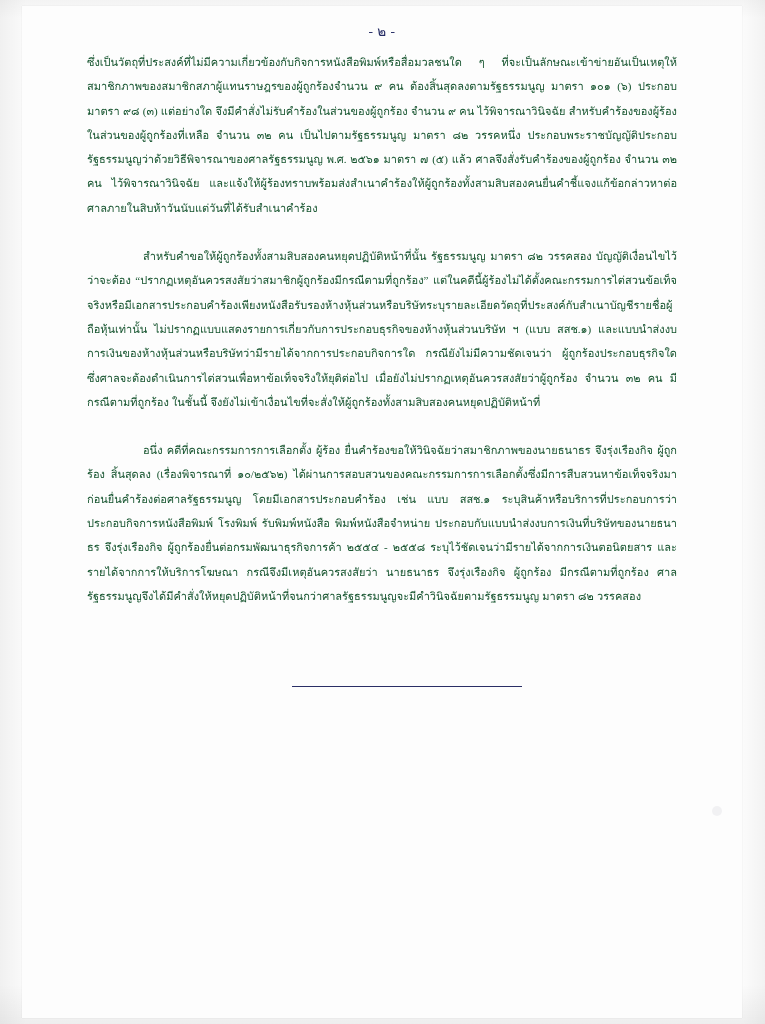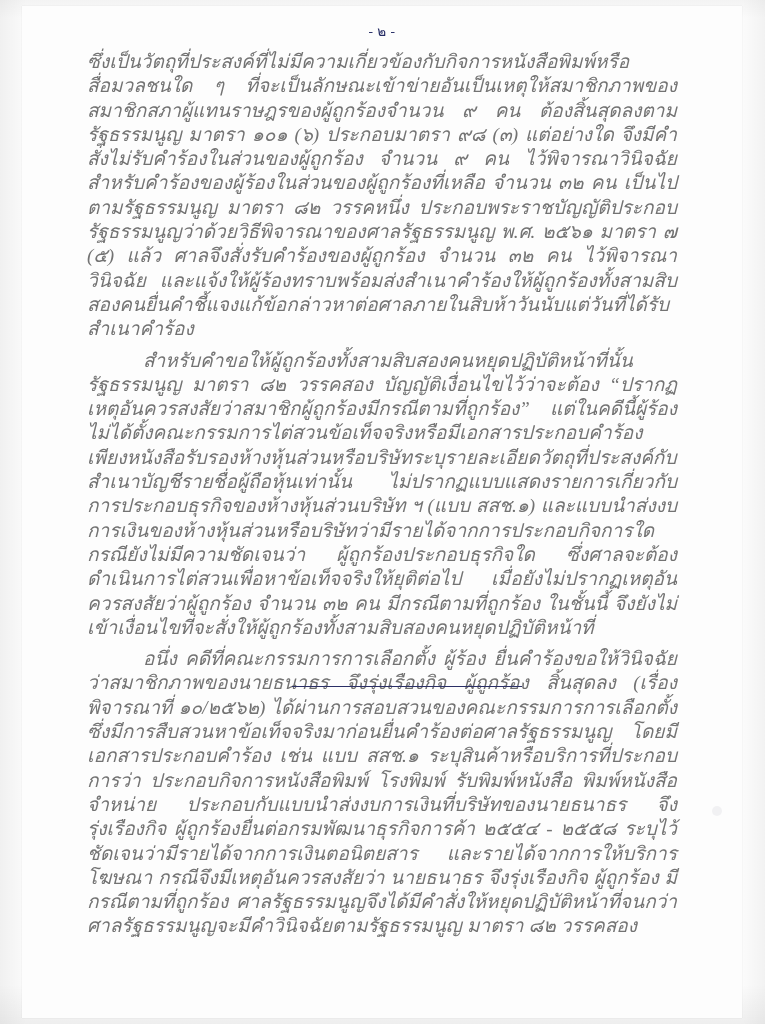--- a/index.html
+++ b/index.html
@@ -48,34 +48,33 @@
     text-align: center;
     font-size: 13.5px;
     color: #232a63;
     letter-spacing: 0.5px;
   }
   .body-text {
     position: absolute;
     left: 65px;
     top: 44px;
     width: 590px;
-    color: #737373;
-    font-size: 19px;
+    color: #14532d;
+    font-size: 11px;
     line-height: 24.3px;
     text-align: justify;
     text-justify: inter-word;
-    font-style: italic;
   }
   .para {
     margin: 0 0 0 0;
     text-indent: 0;
     word-spacing: 0.4px;
   }
   .para + .para {
-    margin-top: 7px;
+    margin-top: 24px;
   }
   .para.indent {
     text-indent: 56px;
   }
   .rule {
     position: absolute;
     left: 270px;
     top: 680px;
     width: 230px;
     height: 0;

